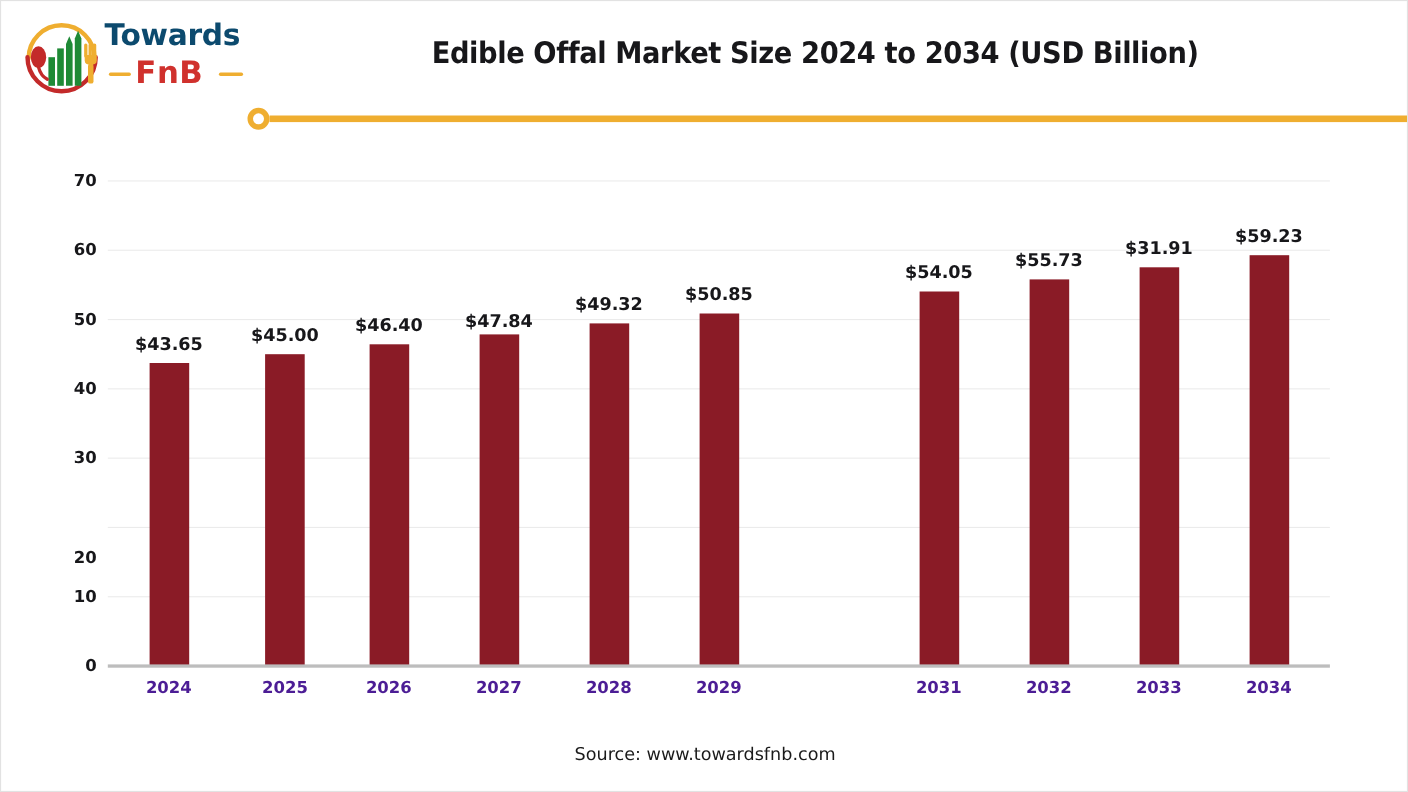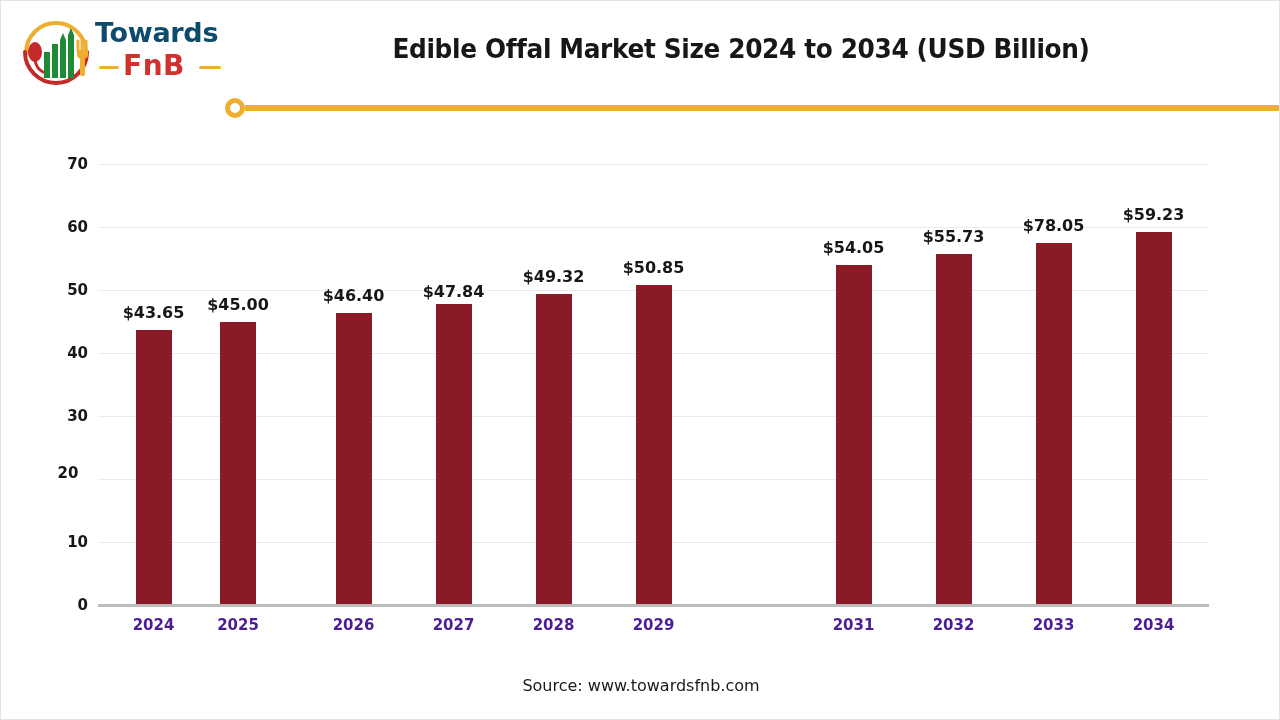--- a/index.html
+++ b/index.html
@@ -239,42 +239,42 @@
   </div>
 
   <div id="title">Edible Offal Market Size 2024 to 2034 (USD Billion)</div>
 
   <div id="accent-rule"></div>
   <div id="accent-dot"></div>
 
   <div id="yaxis">
       <div class="ytick" style="top: 604px;">0</div>
       <div class="ytick" style="top: 541px;">10</div>
-      <div class="ytick" style="top: 472px; text-align: center;">20</div>
+      <div class="ytick" style="top: 506px;">20</div>
       <div class="ytick" style="top: 415px;">30</div>
       <div class="ytick" style="top: 352px;">40</div>
       <div class="ytick" style="top: 289px;">50</div>
       <div class="ytick" style="top: 226px;">60</div>
       <div class="ytick" style="top: 163px;">70</div>
     </div>
 
   <div id="plot">
       <div class="gridline" style="top: 378px;"></div>
       <div class="gridline" style="top: 315px;"></div>
       <div class="gridline" style="top: 252px;"></div>
       <div class="gridline" style="top: 189px;"></div>
       <div class="gridline" style="top: 126px;"></div>
       <div class="gridline" style="top: 63px;"></div>
       <div class="gridline" style="top: 0px;"></div>
       <div class="bar-slot" style="left: 5.5px;">
         <div class="bar" style="height: 274.995px; background: rgb(138, 27, 38);"></div>
         <div class="bar-label" style="bottom: 282.995px;">$43.65</div>
         <div class="xtick">2024</div>
       </div>
-      <div class="bar-slot" style="left: 90px;">
+      <div class="bar-slot" style="left: 111px;">
         <div class="bar" style="height: 283.5px; background: rgb(138, 27, 38);"></div>
         <div class="bar-label" style="bottom: 291.5px;">$45.00</div>
         <div class="xtick">2025</div>
       </div>
       <div class="bar-slot" style="left: 205.5px;">
         <div class="bar" style="height: 292.32px; background: rgb(138, 27, 38);"></div>
         <div class="bar-label" style="bottom: 300.32px;">$46.40</div>
         <div class="xtick">2026</div>
       </div>
       <div class="bar-slot" style="left: 305.5px;">
@@ -297,21 +297,21 @@
         <div class="bar-label" style="bottom: 348.515px;">$54.05</div>
         <div class="xtick">2031</div>
       </div>
       <div class="bar-slot" style="left: 805.5px;">
         <div class="bar" style="height: 351.099px; background: rgb(138, 27, 38);"></div>
         <div class="bar-label" style="bottom: 359.099px;">$55.73</div>
         <div class="xtick">2032</div>
       </div>
       <div class="bar-slot" style="left: 905.5px;">
         <div class="bar" style="height: 361.935px; background: rgb(138, 27, 38);"></div>
-        <div class="bar-label" style="bottom: 369.935px;">$78.05</div>
+        <div class="bar-label" style="bottom: 369.935px;">$31.91</div>
         <div class="xtick">2033</div>
       </div>
       <div class="bar-slot" style="left: 1005.5px;">
         <div class="bar" style="height: 373.149px; background: rgb(138, 27, 38);"></div>
         <div class="bar-label" style="bottom: 381.149px;">$59.23</div>
         <div class="xtick">2034</div>
       </div>
     </div>
   <div id="axis-line"></div>
 

